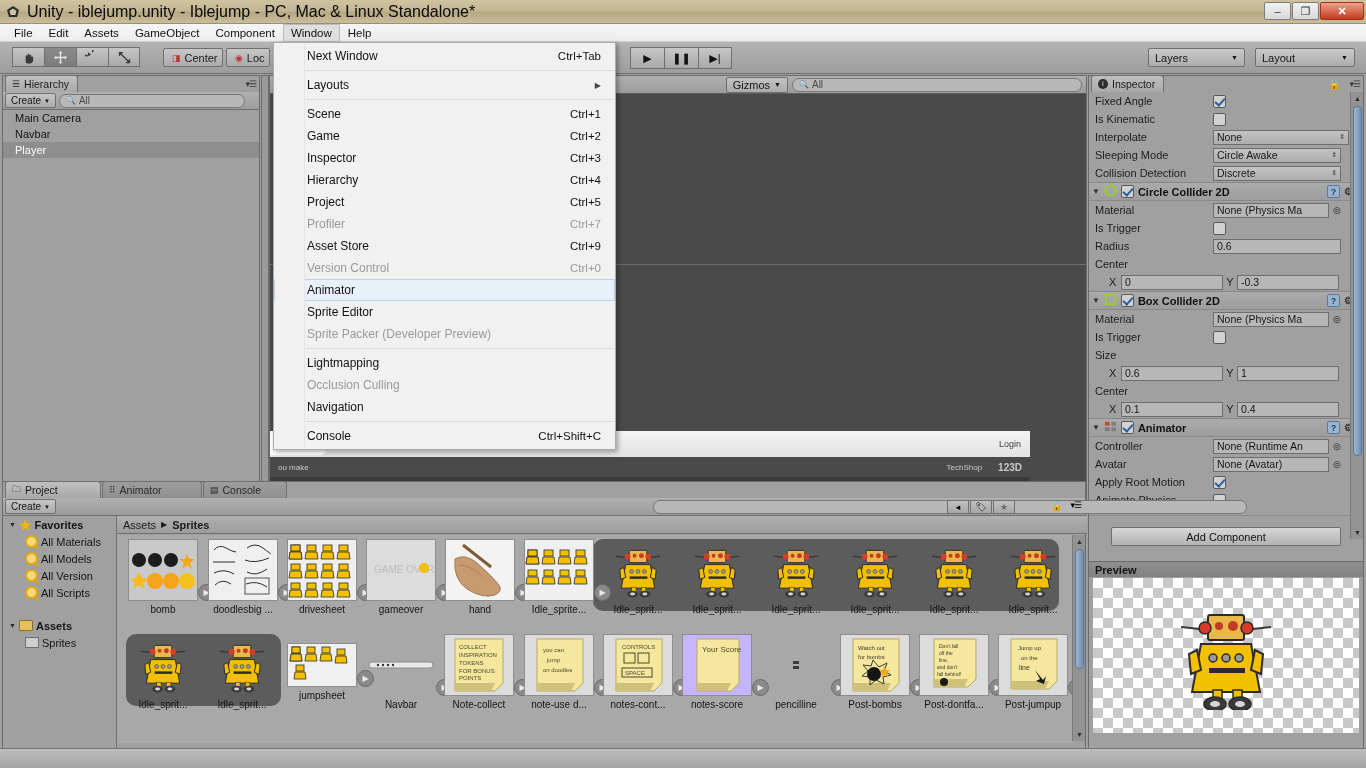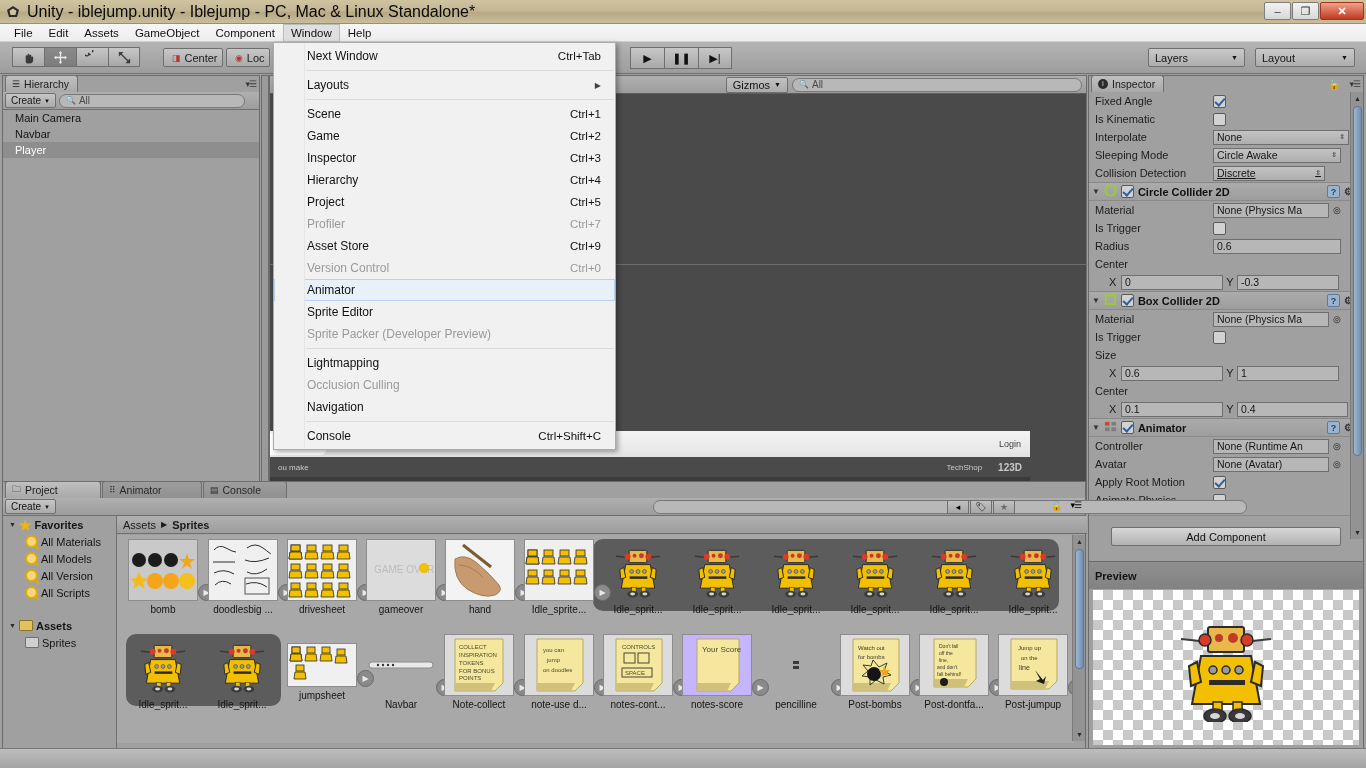--- a/index.html
+++ b/index.html
@@ -158,21 +158,21 @@
   .helpicon {
     width:13px;height:13px;background:#9ab4d0;border:1px solid #5b7a9b;border-radius:2px;
     font-size:9px;color:#1f3f5f;display:flex;align-items:center;justify-content:center;
   }
   .addcomp {
     height:19px; background:linear-gradient(to bottom,#d7d7d7,#b2b2b2);
     border:1px solid #6f6f6f; border-radius:2px;
     display:flex;align-items:center;justify-content:center; font-size:11px;color:#111;
   }
   .preview-head {
-    height:28px; background:linear-gradient(to bottom,#8f8f8f,#828282);
+    height:16px; background:linear-gradient(to bottom,#8f8f8f,#828282);
     border-top:1px solid #6b6b6b; display:flex;align-items:center;padding-left:6px;
     font-size:11px;font-weight:bold;color:#141414;
   }
   .checker {
     background-image:
       linear-gradient(45deg,#c8c8c8 25%,transparent 25%,transparent 75%,#c8c8c8 75%),
       linear-gradient(45deg,#c8c8c8 25%,#fff 25%,#fff 75%,#c8c8c8 75%);
     background-size:20px 20px; background-position:0 0,10px 10px; background-color:#fff;
   }
 
@@ -424,21 +424,21 @@
         </div>
         <div class="insp-row">
           <div class="insp-label">Sleeping Mode</div>
           <div class="field popup" style="width:128px;">
             <span>Circle Awake</span>
             <span style="font-size:7px;">⇳</span>
           </div>
         </div>
         <div class="insp-row">
           <div class="insp-label">Collision Detection</div>
-          <div class="field popup" style="width:112px;text-decoration:underline;">
+          <div class="field popup" style="width:128px;">
             <span>Discrete</span>
             <span style="font-size:7px;">⇳</span>
           </div>
         </div>
 
         <div class="comp-header">
           <span class="foldout">▼</span>
           <span>
             <svg width="13" height="13" viewBox="0 0 14 14">
                 <circle cx="7" cy="7" r="5.5" fill="none" stroke="#9acd32" stroke-width="2"></circle>
@@ -518,21 +518,21 @@
         </div>
         <div class="insp-row">
           <div class="insp-label">Center</div>
         </div>
         <div class="insp-row" style="padding-left:20px;">
           <span style="width:12px;">X</span>
           <div class="field" style="width:102px;">
             <span>0.1</span>
           </div>
           <span style="width:14px;text-align:center;">Y</span>
-          <div class="field" style="width:111px;">
+          <div class="field" style="width:102px;">
             <span>0.4</span>
           </div>
         </div>
 
         <div class="comp-header">
           <span class="foldout">▼</span>
           <span>
             <svg width="13" height="13" viewBox="0 0 14 14">
                 <rect x="1" y="2" width="5" height="4" fill="#c84a2e"></rect>
                 <rect x="8" y="2" width="5" height="4" fill="#7d7d7d"></rect>

